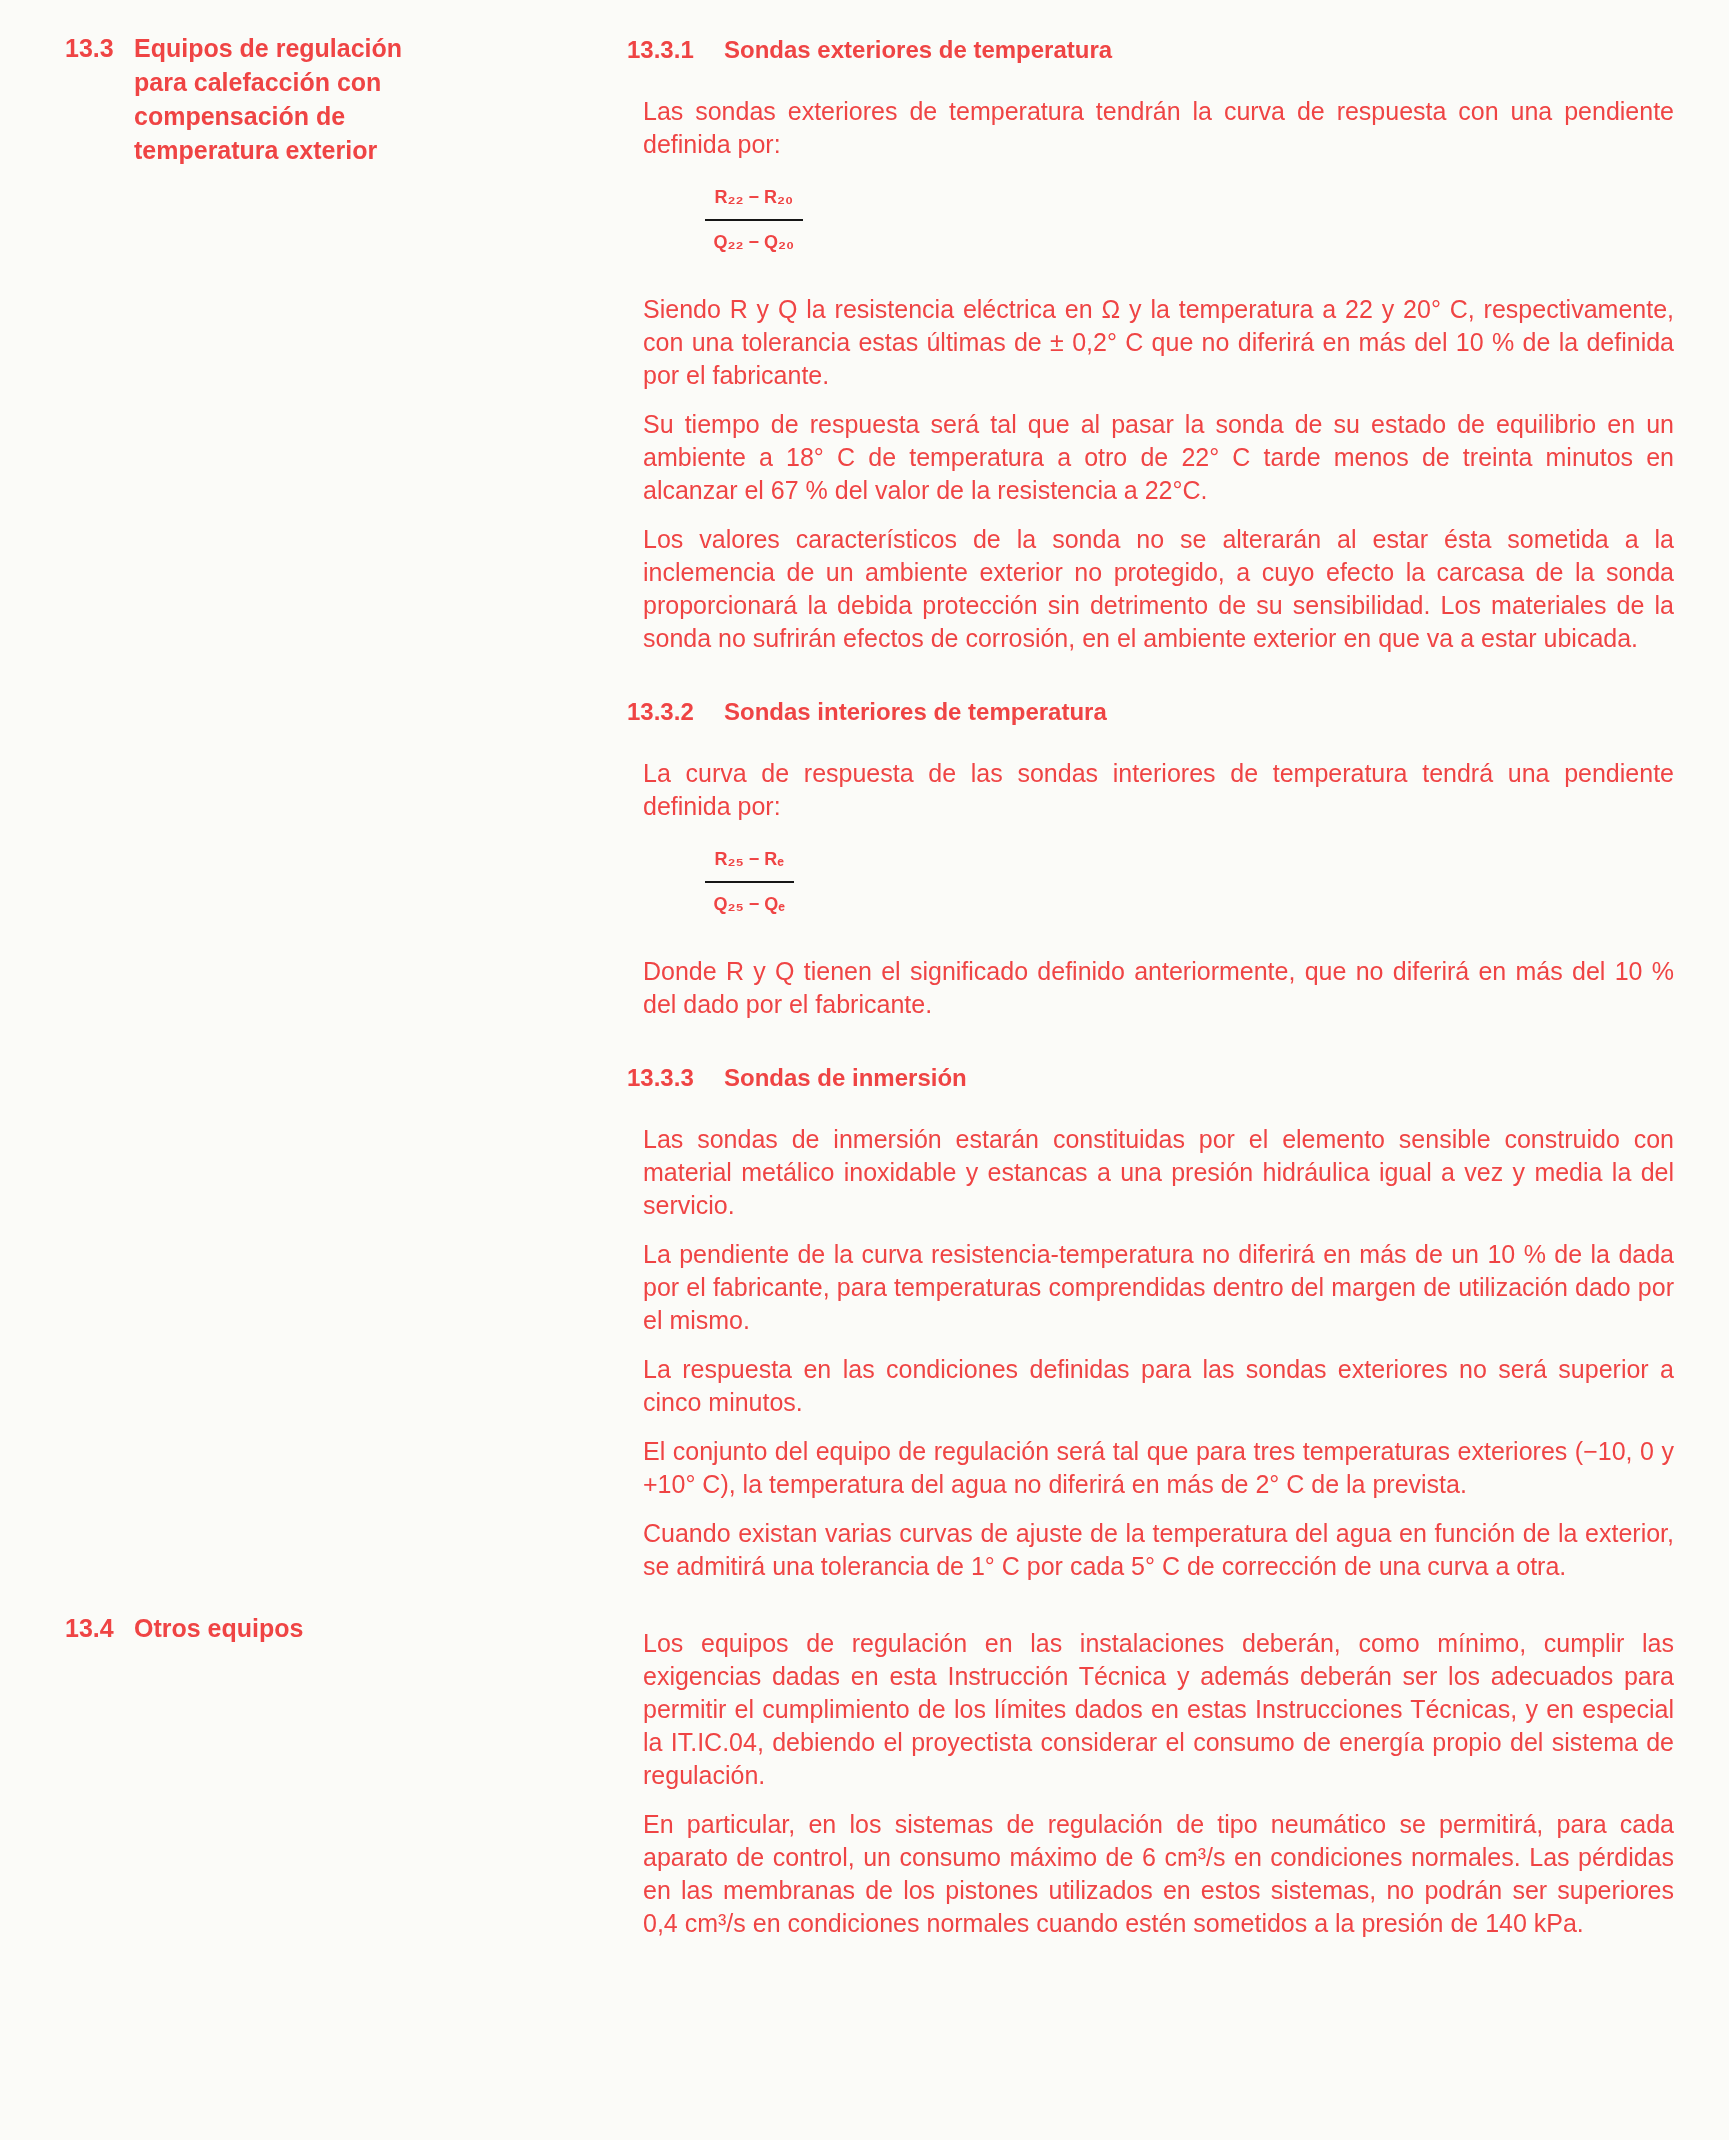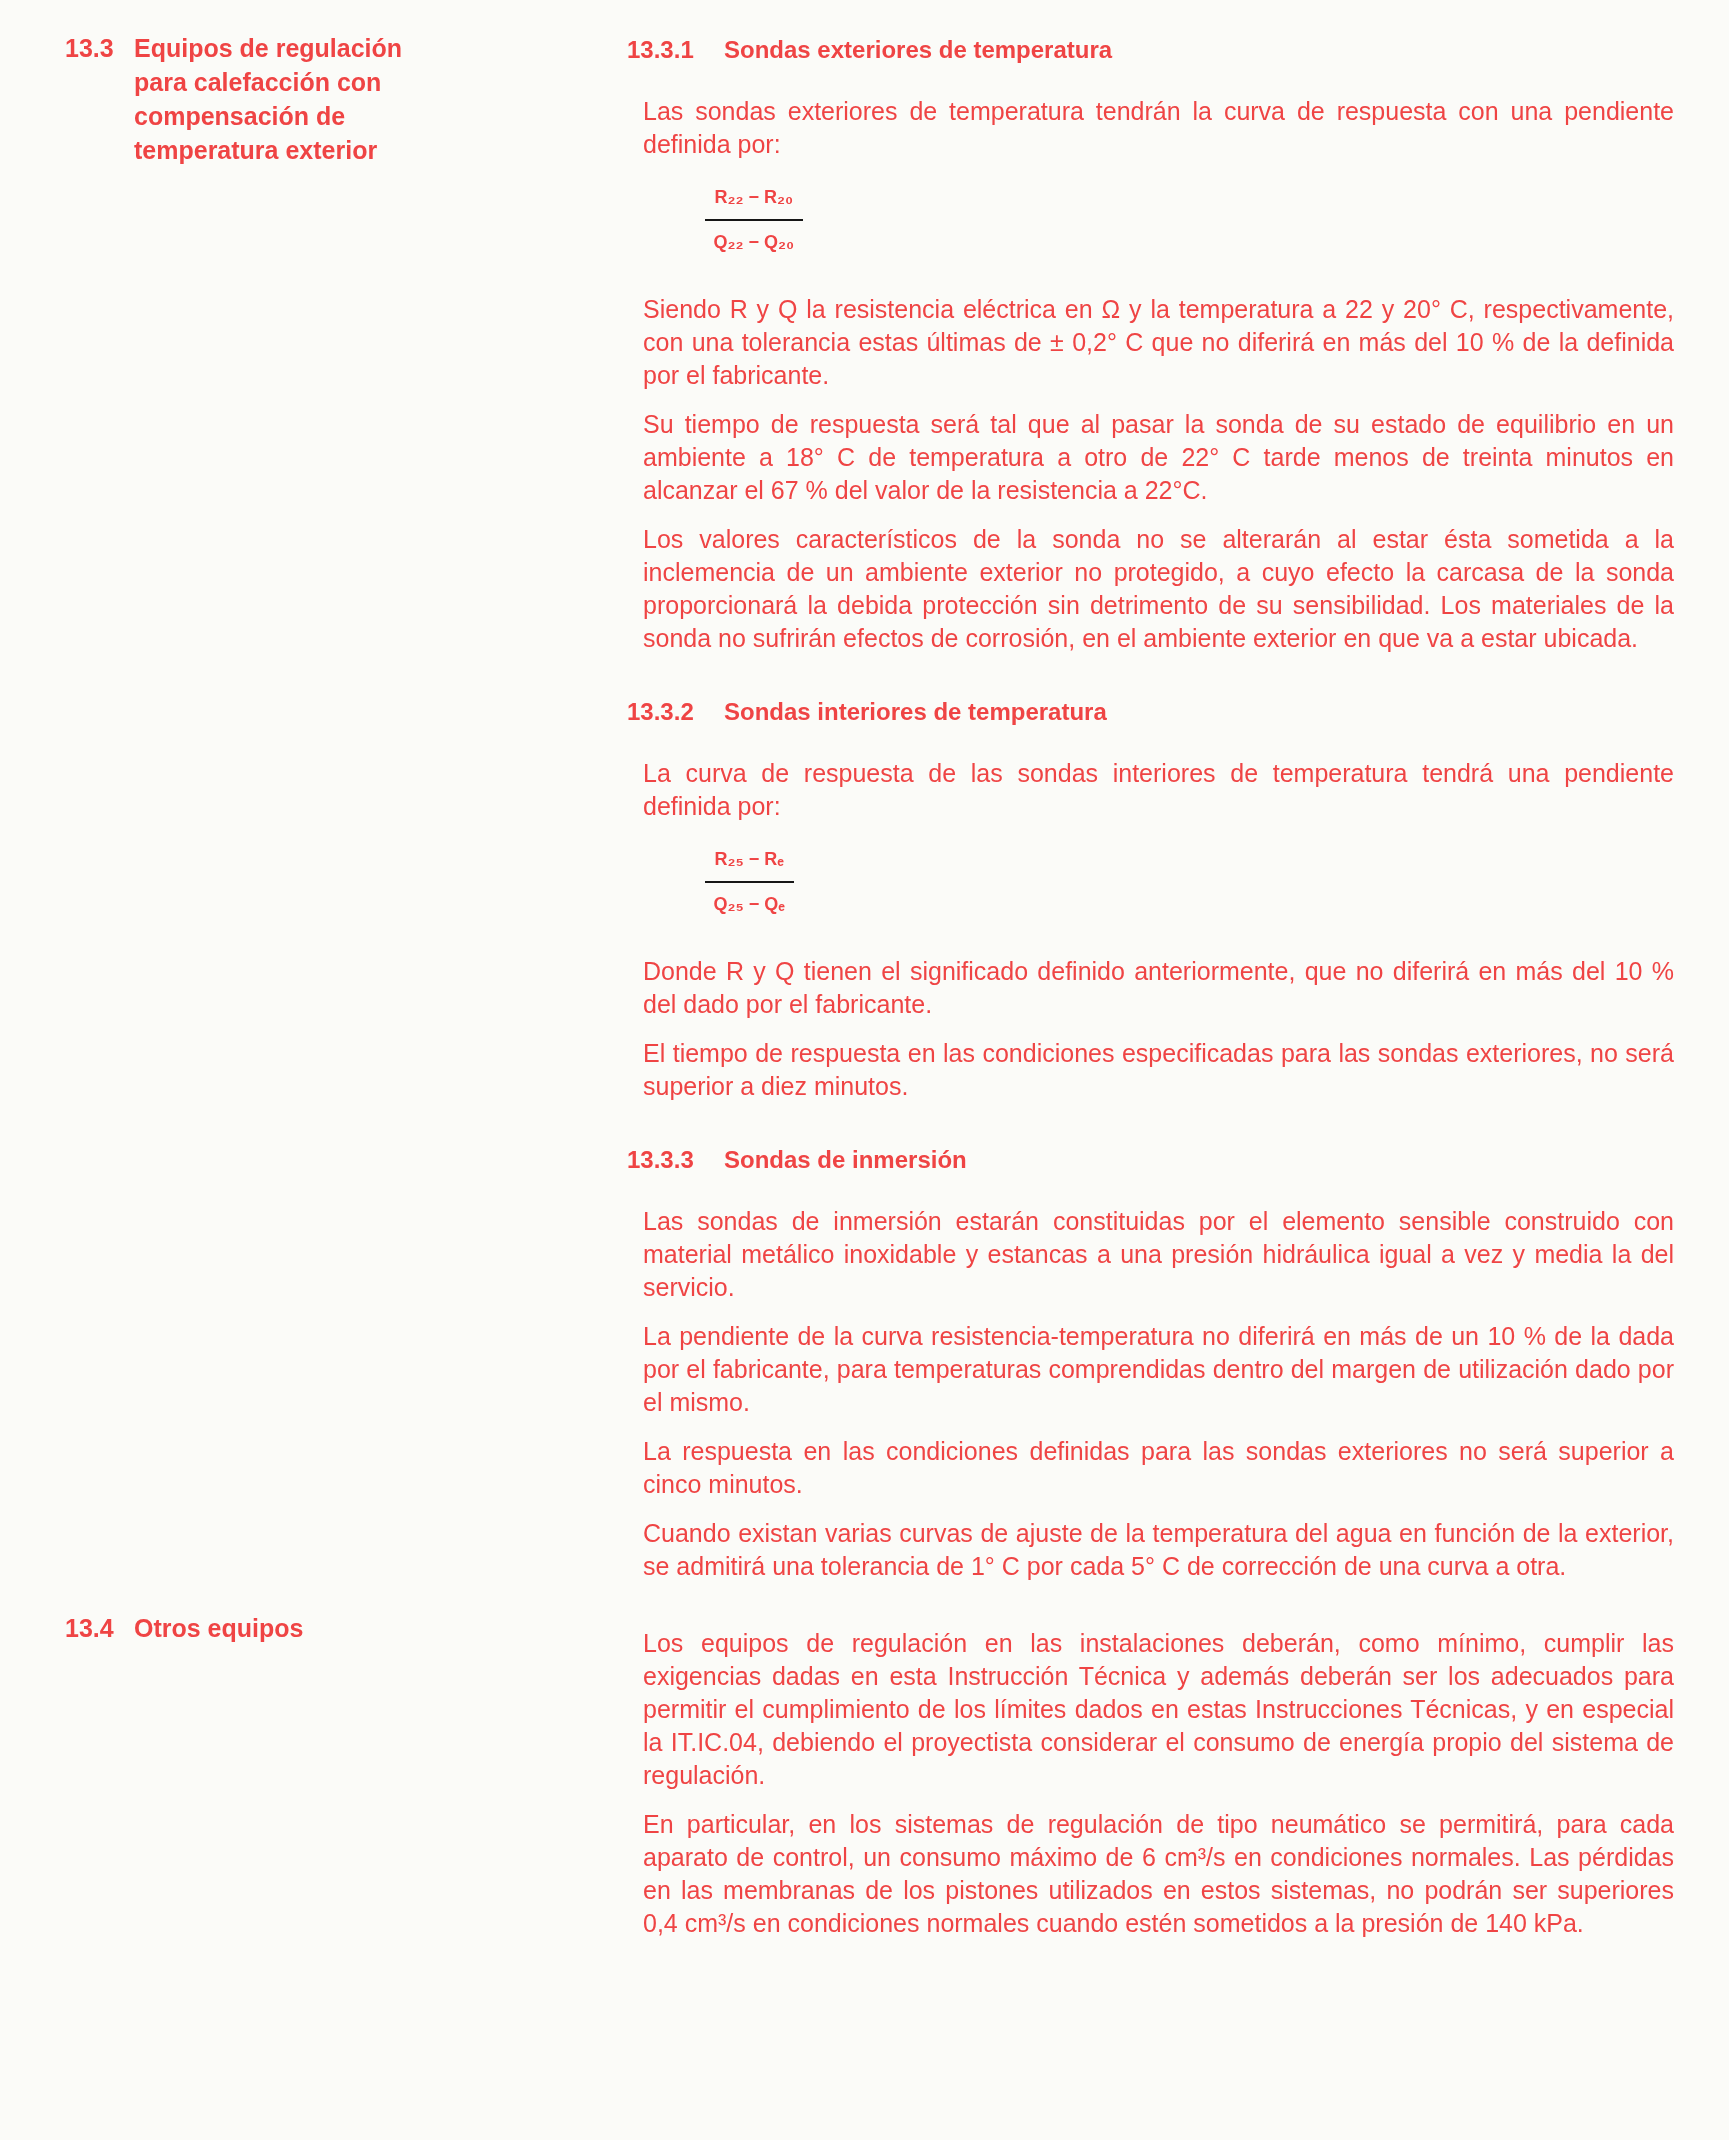--- a/index.html
+++ b/index.html
@@ -101,34 +101,34 @@
           <span class="sh-title">Sondas interiores de temperatura</span>
         </div>
         <p class="body-par">La curva de respuesta de las sondas interiores de temperatura tendrá una pendiente definida por:</p>
         <div class="formula-wrap">
           <div class="formula">
             <span class="num">R₂₅ − Rₑ</span>
             <span class="den">Q₂₅ − Qₑ</span>
           </div>
         </div>
         <p class="body-par">Donde R y Q tienen el significado definido anteriormente, que no diferirá en más del 10 % del dado por el fabricante.</p>
-        <p class="body-par">El tiempo de respuesta en las condiciones especificadas para las sondas exteriores, no será superior a diez minutos.</p>
       </section>
 
       <section>
         <div class="section-heading">
           <span class="sh-num">13.3.3</span>
           <span class="sh-title">Sondas de inmersión</span>
         </div>
         <p class="body-par">Las sondas de inmersión estarán constituidas por el elemento sensible construido con material metálico inoxidable y estancas a una presión hidráulica igual a vez y media la del servicio.</p>
         <p class="body-par">La pendiente de la curva resistencia-temperatura no diferirá en más de un 10 % de la dada por el fabricante, para temperaturas comprendidas dentro del margen de utilización dado por el mismo.</p>
         <p class="body-par">La respuesta en las condiciones definidas para las sondas exteriores no será superior a cinco minutos.</p>
       </section>
 
       <section>
+        <p class="body-par">El conjunto del equipo de regulación será tal que para tres temperaturas exteriores (−10, 0 y +10° C), la temperatura del agua no diferirá en más de 2° C de la prevista.</p>
         <p class="body-par">Cuando existan varias curvas de ajuste de la temperatura del agua en función de la exterior, se admitirá una tolerancia de 1° C por cada 5° C de corrección de una curva a otra.</p>
       </section>
 
     </div>
   </div>
 
   <div class="row row2">
     <div class="margin-col">
       <div class="margin-heading">
         <span class="m-num">13.4</span>

